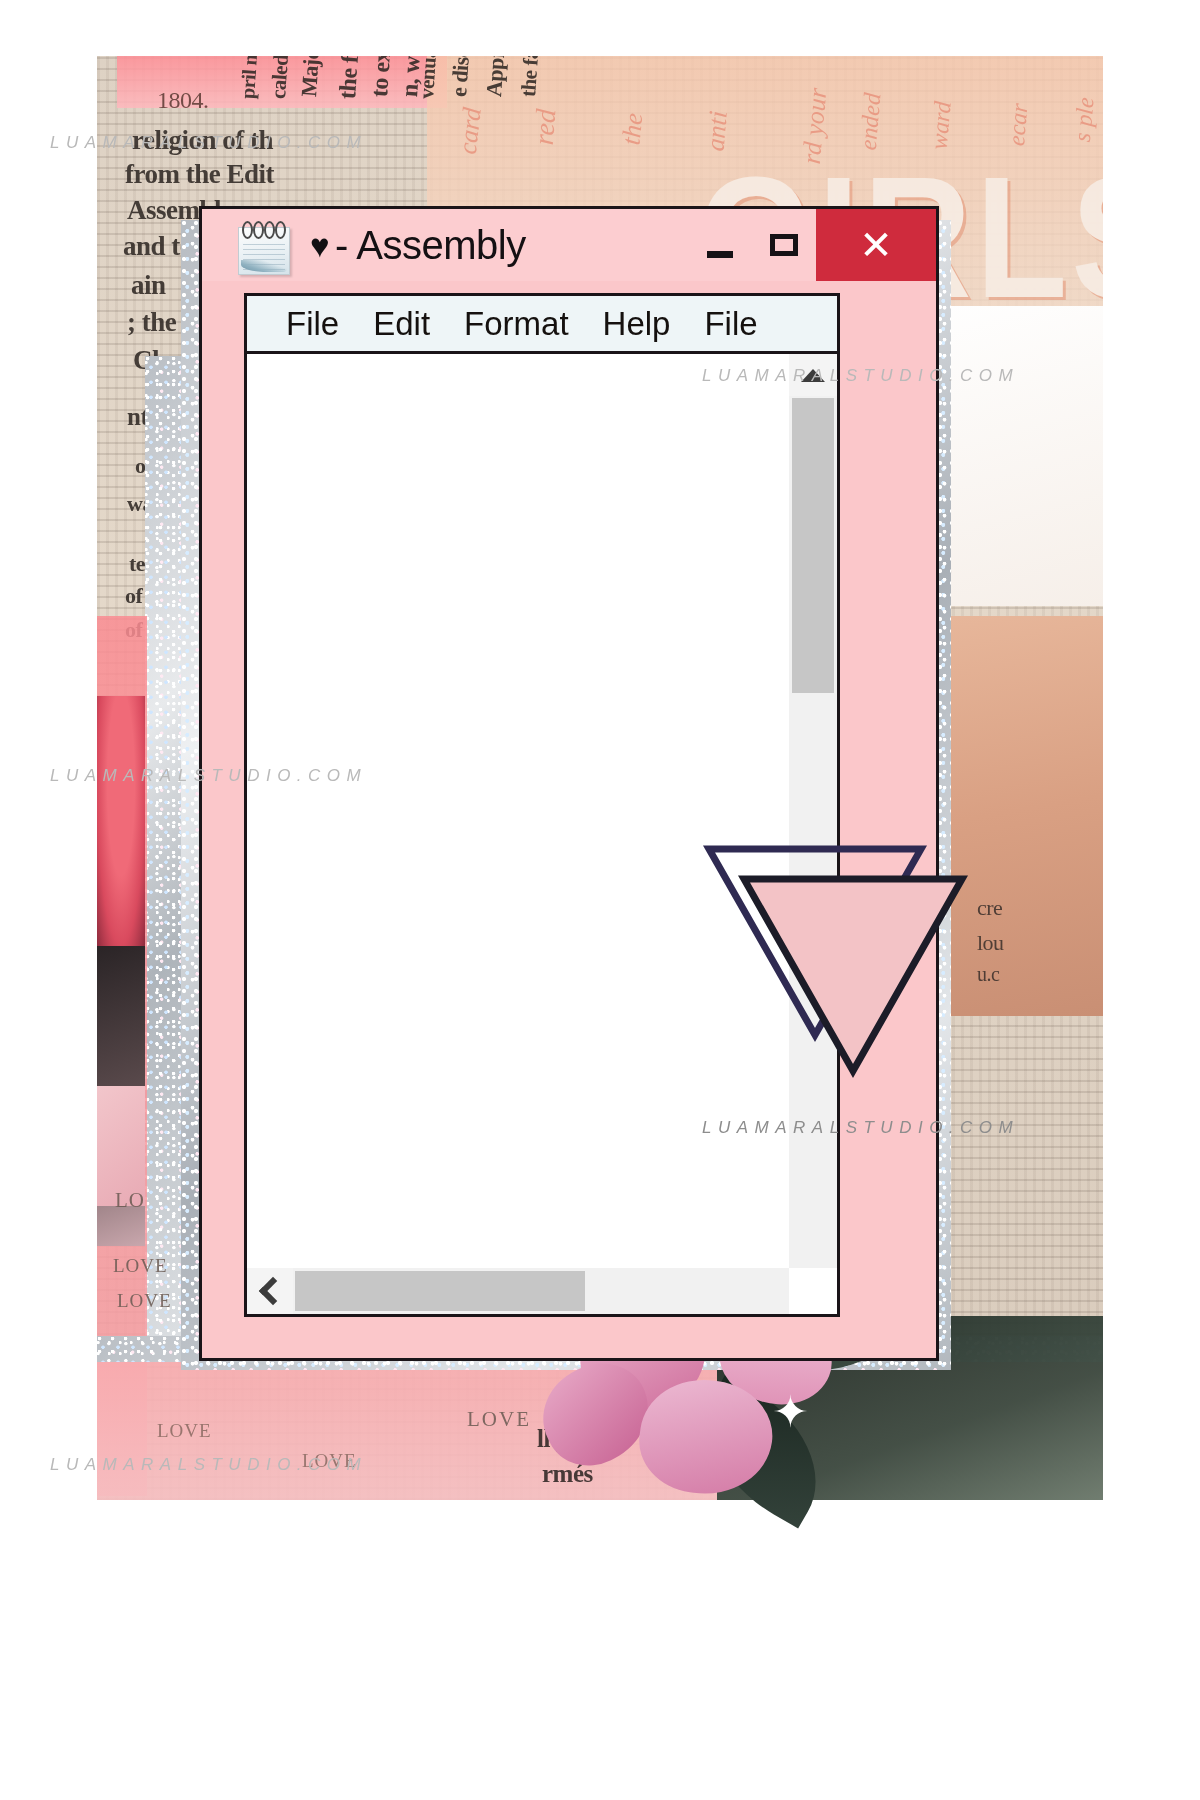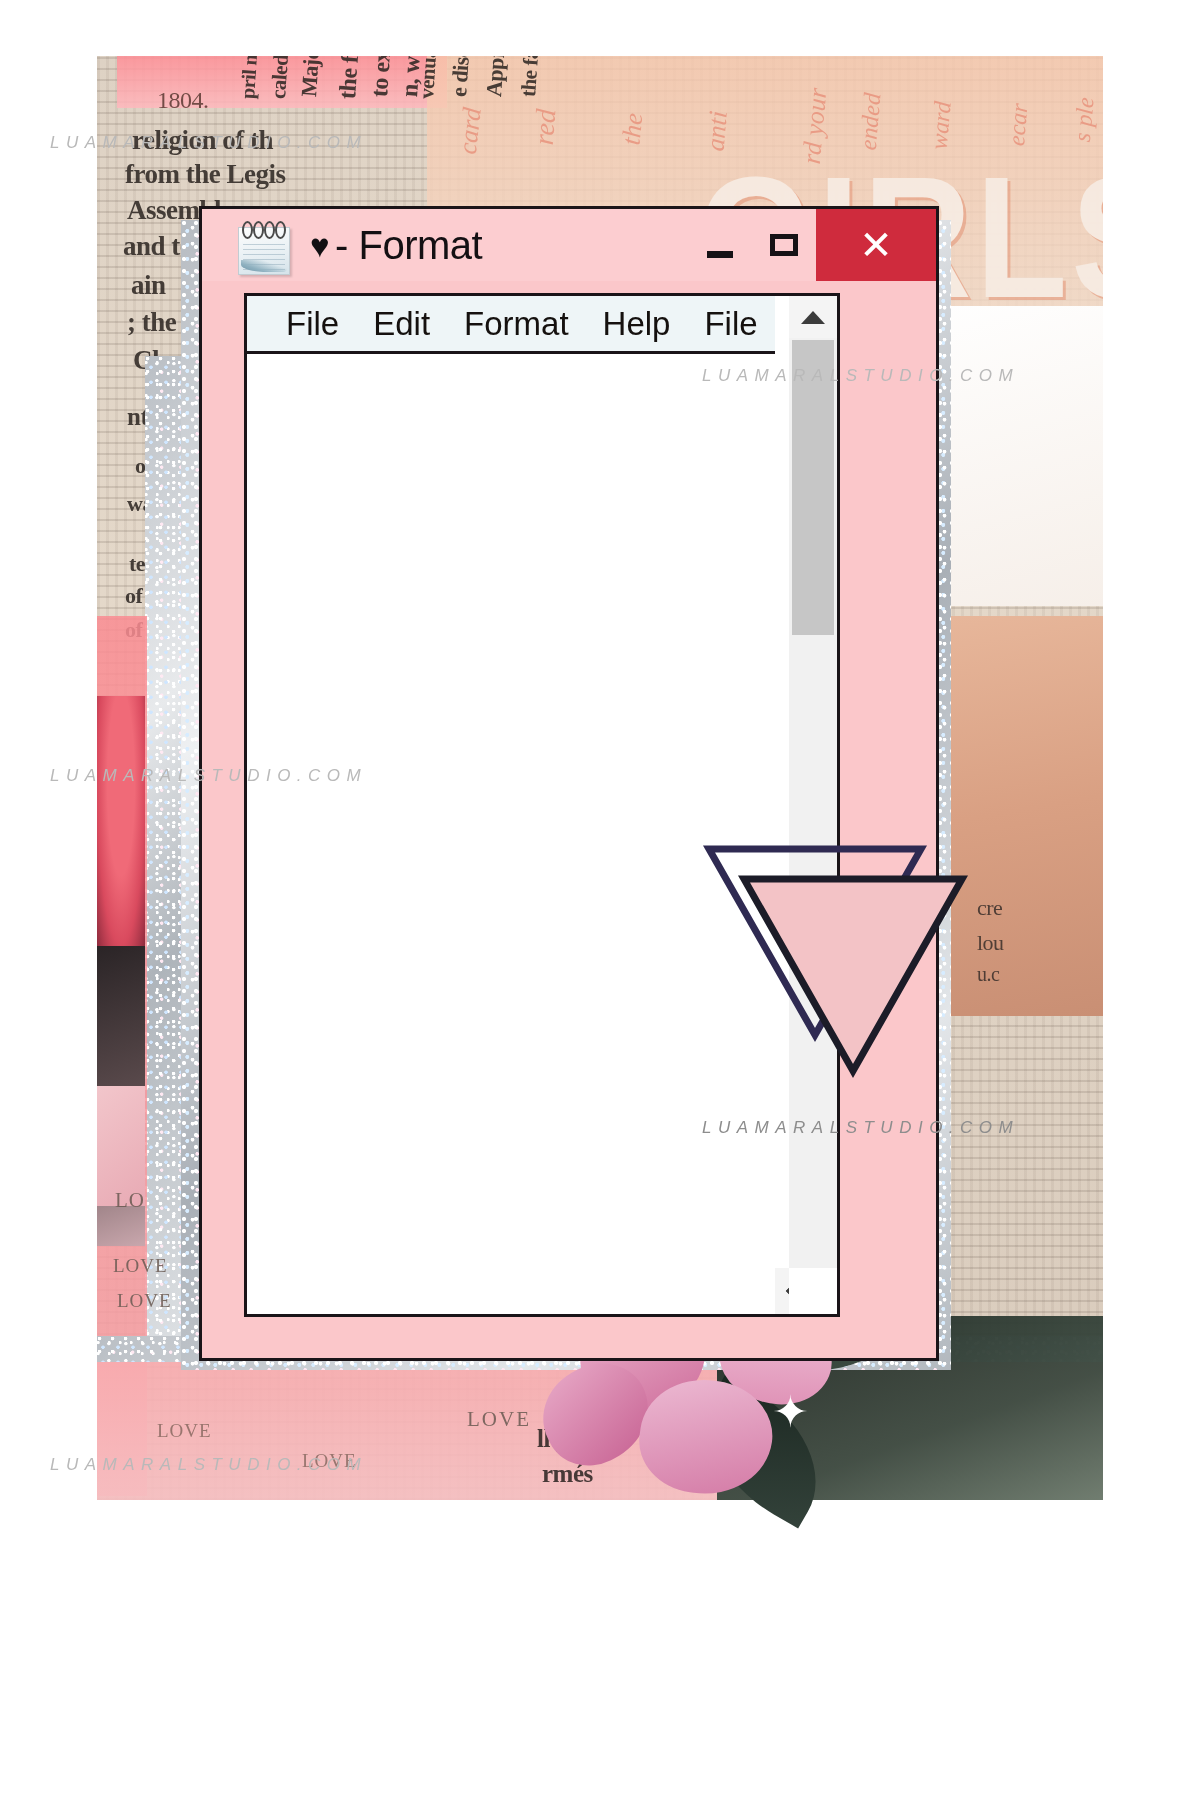--- a/index.html
+++ b/index.html
@@ -144,21 +144,21 @@
   }
   #btn-close{
     width:120px;height:72px;background:#cf2b3d;display:flex;align-items:center;justify-content:center;
     color:#ffffff;font-size:40px;font-weight:300;line-height:1;
   }
 
   
   #client{
     position:absolute;left:42px;top:84px;width:596px;height:1024px;
     border:3px solid #1a1418;background:#ffffff;box-sizing:border-box;
-    display:flex;flex-direction:row;
+    display:flex;flex-direction:column;
   }
   #menubar{
     height:58px;flex:none;background:#eef5f7;
     border-bottom:3px solid #1a1418;
     display:flex;align-items:center;padding-left:22px;box-sizing:border-box;
   }
   .menu-item{
     font-size:33px;color:#15110f;padding:0 17px;cursor:default;
   }
   #text-area-wrap{
@@ -271,21 +271,21 @@
     <div class="salmon-words" style="left:600px;top:60px;font-size:26px;transform:rotate(-85deg);">anti</div>
     <div class="salmon-words" style="left:680px;top:55px;font-size:26px;transform:rotate(-85deg);">rd your</div>
     <div class="salmon-words" style="left:745px;top:52px;font-size:24px;transform:rotate(-85deg);">ended</div>
     <div class="salmon-words" style="left:820px;top:56px;font-size:24px;transform:rotate(-85deg);">ward</div>
     <div class="salmon-words" style="left:900px;top:55px;font-size:24px;transform:rotate(-85deg);">ecar</div>
     <div class="salmon-words" style="left:965px;top:50px;font-size:24px;transform:rotate(-85deg);">s ple</div>
 
     <div class="news-col" style="left:60px;top:32px;font-size:24px;color:#5c3a33;">1804.</div>
 
     <div class="news-col" style="left:35px;top:70px;font-size:27px;font-weight:bold;">religion of th</div>
-    <div class="news-col" style="left:28px;top:104px;font-size:27px;font-weight:bold;">from the Legis</div>
+    <div class="news-col" style="left:28px;top:104px;font-size:27px;font-weight:bold;">from the Edit</div>
     <div class="news-col" style="left:30px;top:140px;font-size:27px;font-weight:bold;">Assembly.</div>
     <div class="news-col" style="left:26px;top:176px;font-size:27px;font-weight:bold;">and to m</div>
     <div class="news-col" style="left:34px;top:215px;font-size:27px;font-weight:bold;text-align:center;">ain</div>
     <div class="news-col" style="left:30px;top:252px;font-size:27px;font-weight:bold;">; the</div>
     <div class="news-col" style="left:36px;top:290px;font-size:27px;font-weight:bold;">Cha</div>
     <div class="news-col" style="left:30px;top:348px;font-size:25px;font-weight:bold;">nt</div>
     <div class="news-col" style="left:38px;top:398px;font-size:22px;font-weight:bold;">oil</div>
     <div class="news-col" style="left:30px;top:436px;font-size:22px;font-weight:bold;">was c</div>
     <div class="news-col" style="left:32px;top:496px;font-size:22px;font-weight:bold;">tee t</div>
     <div class="news-col" style="left:28px;top:528px;font-size:22px;font-weight:bold;">of a</div>
@@ -380,21 +380,21 @@
           <div class="nb-swoosh"></div>
         </div>
         <div class="nb-spiral" style="left:4px;"></div>
         <div class="nb-spiral" style="left:15px;"></div>
         <div class="nb-spiral" style="left:26px;"></div>
         <div class="nb-spiral" style="left:37px;"></div>
       </div>
 
       <div id="title-text">
         <span id="title-heart">♥</span>
-        <span>- Format</span>
+        <span>- Assembly</span>
       </div>
 
       <div id="win-controls">
         <div class="ctl" id="btn-min">
           <div class="glyph"></div>
         </div>
         <div class="ctl" id="btn-max">
           <div class="glyph"></div>
         </div>
         <div id="btn-close">

